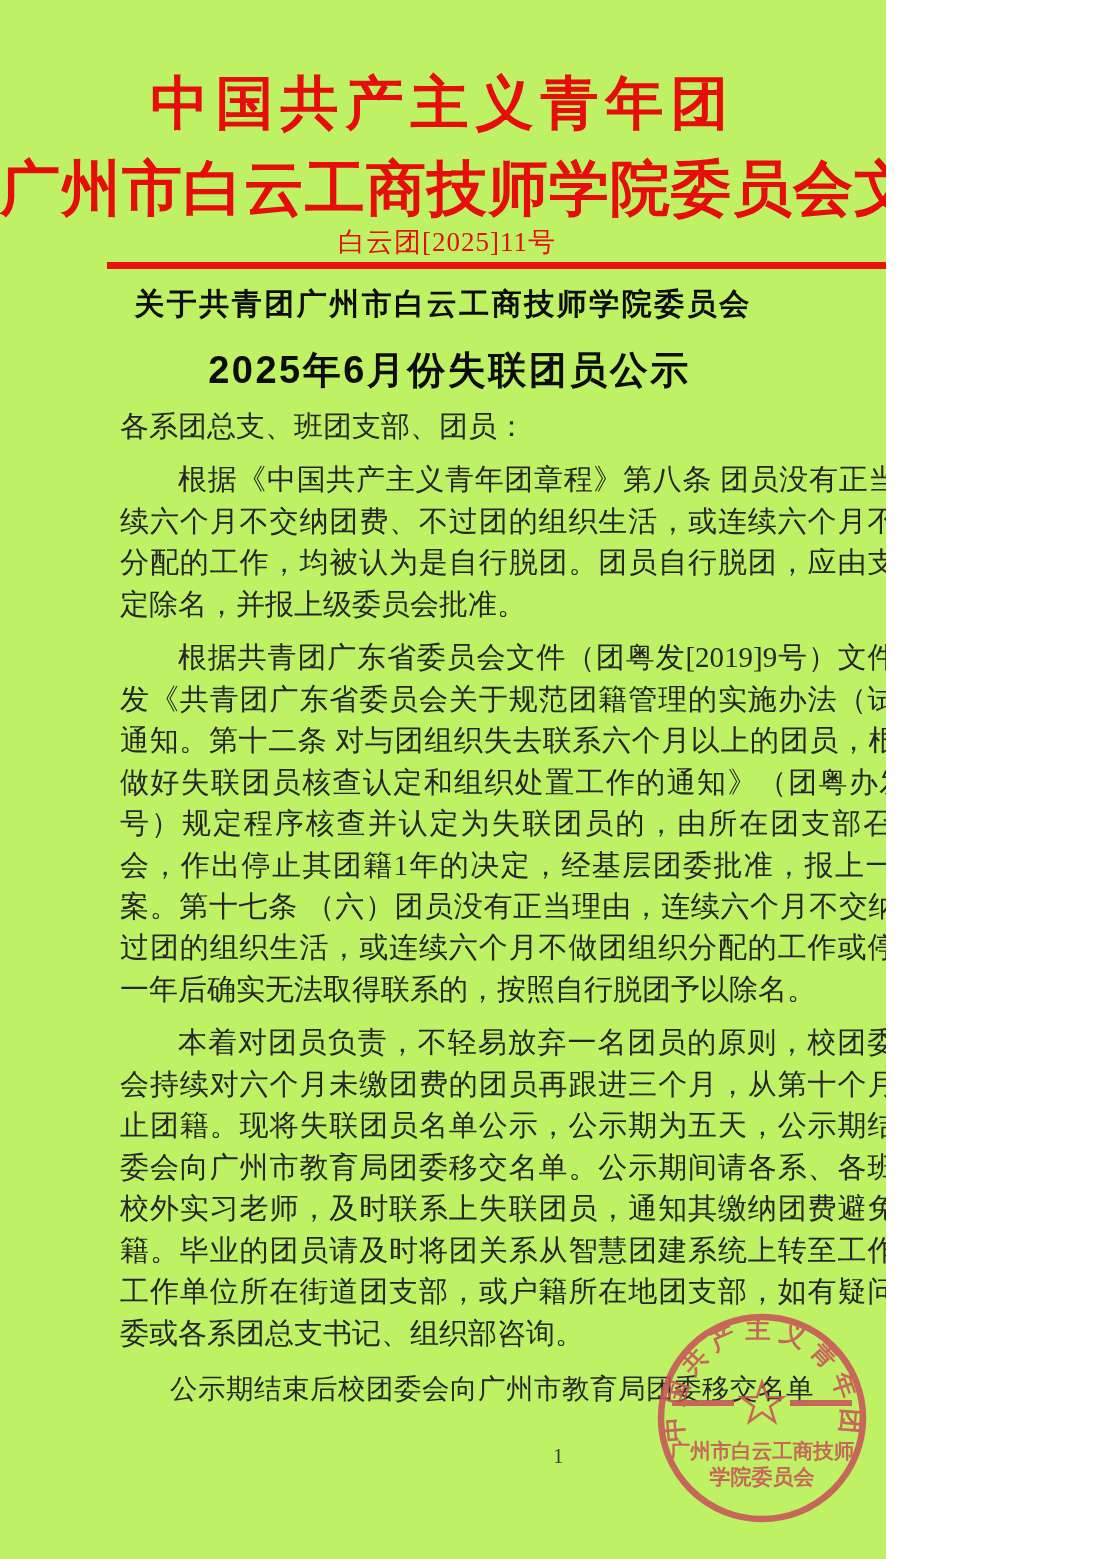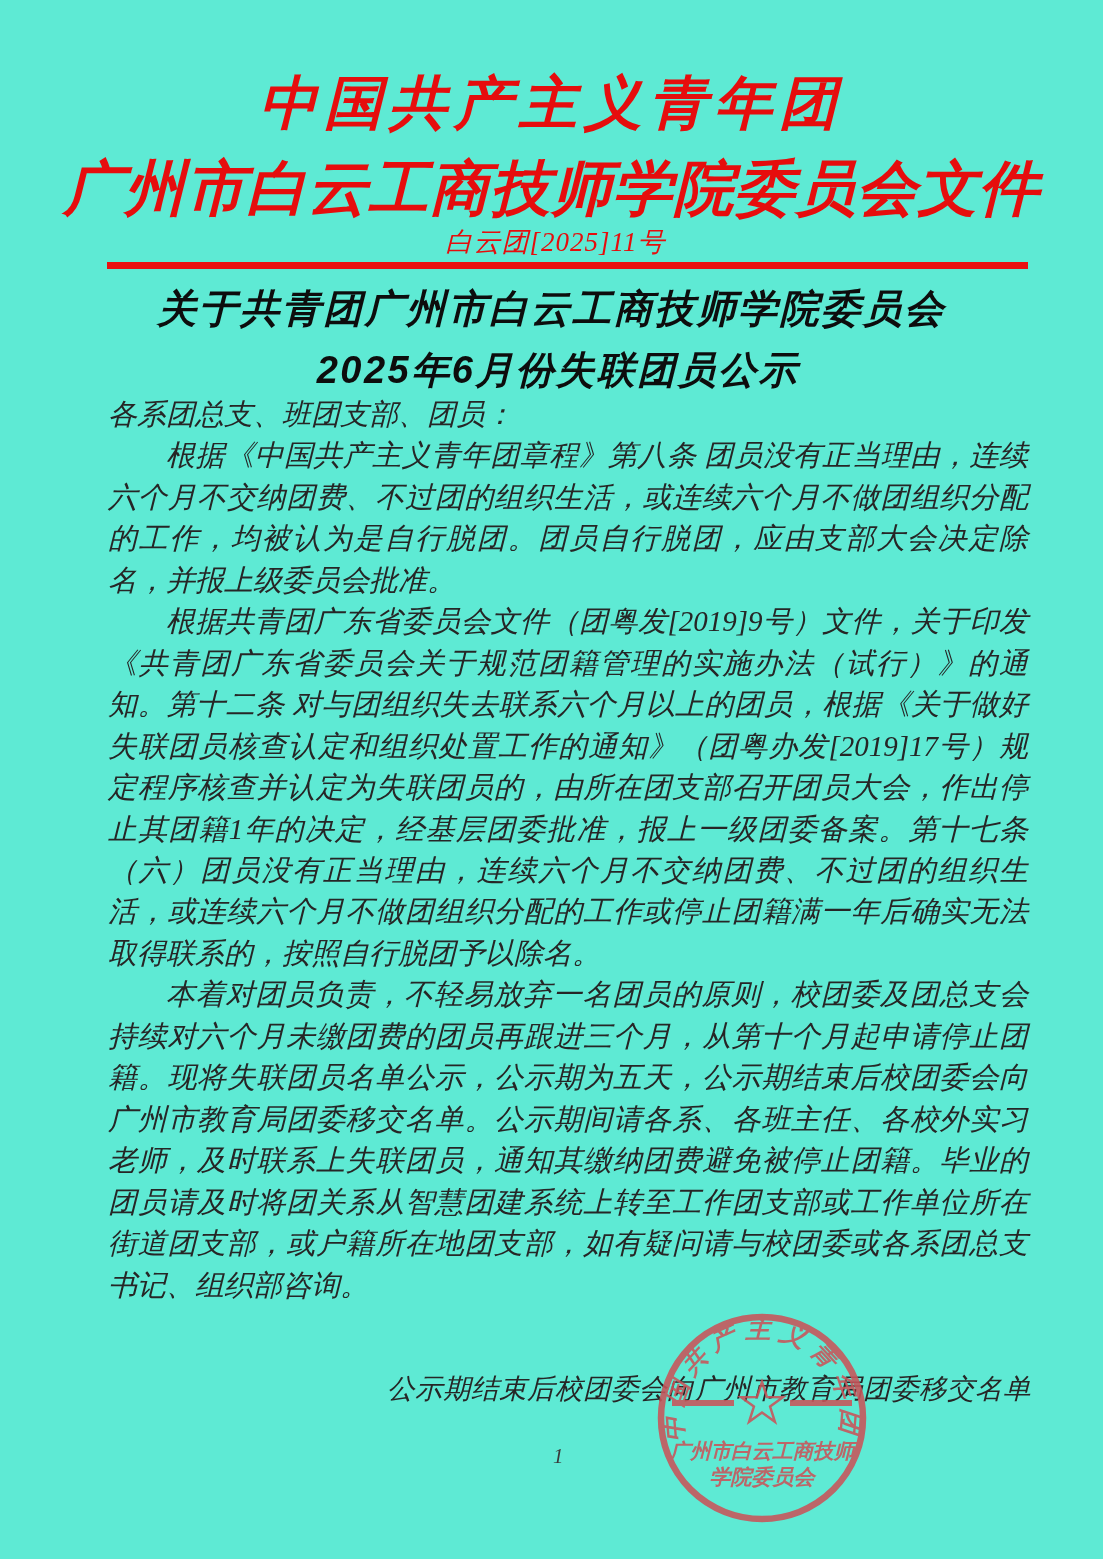--- a/index.html
+++ b/index.html
@@ -1,24 +1,23 @@
 <!DOCTYPE html>
 <html lang="zh"><head>
 <meta charset="utf-8">
 <style>
   html,body{margin:0;padding:0;}
   body{background:#ffffff;}
   .page{
     position:relative;
-    width:1103px;height:1559px;
-    background:#5eead4;
+    width:886px;height:1559px;
+    background:#bef264;
     overflow:hidden;
     font-family:"Liberation Serif","DejaVu Serif",serif;
     color:#232323;
-    font-style:italic;
   }
   .abs{position:absolute;}
   .centered{left:0;right:0;text-align:center;}
   .org-line1{
     top:72px;
     font-size:58px;line-height:1.1;font-weight:bold;
     color:#e60d0d;letter-spacing:7px;white-space:nowrap;
   }
   .org-line2{
     top:156px;
@@ -29,38 +28,38 @@
     top:226px;
     font-size:27px;line-height:1.2;
     color:#e60d0d;letter-spacing:1px;padding-left:8px;
   }
   .red-rule{
     top:262px;left:107px;width:921px;height:7px;
     background:#ea1111;
   }
   .title-line1{
     top:287px;
-    font-size:39px;line-height:1.15;font-weight:bold;
+    font-size:30px;line-height:1.15;font-weight:bold;
     color:#0d0d0d;letter-spacing:2.5px;white-space:nowrap;
     font-family:"Liberation Sans","DejaVu Sans",sans-serif;
   }
   .title-line2{
     top:349px;
     font-size:38px;line-height:1.15;font-weight:bold;
     color:#0d0d0d;letter-spacing:2.5px;white-space:nowrap;
     font-family:"Liberation Sans","DejaVu Sans",sans-serif;
     margin-left:13px;
   }
   .body-text{
     top:394px;left:108px;width:920px;
     font-size:29px;line-height:41.45px;
     text-align:justify;text-justify:inter-ideograph;
     color:#262626;
   }
-  .body-text p{margin:0;padding:0;}
+  .body-text p{margin:12px;padding:0;}
   .body-text p.indent{text-indent:2em;}
   .sig-org{
     top:1372px;right:72px;
     font-size:27.5px;line-height:1.2;letter-spacing:0.5px;
     white-space:nowrap;color:#262626;
   }
   .sig-date{
     top:1419px;left:655px;
     font-size:27px;line-height:1.2;letter-spacing:2px;
     white-space:nowrap;color:#262626;

